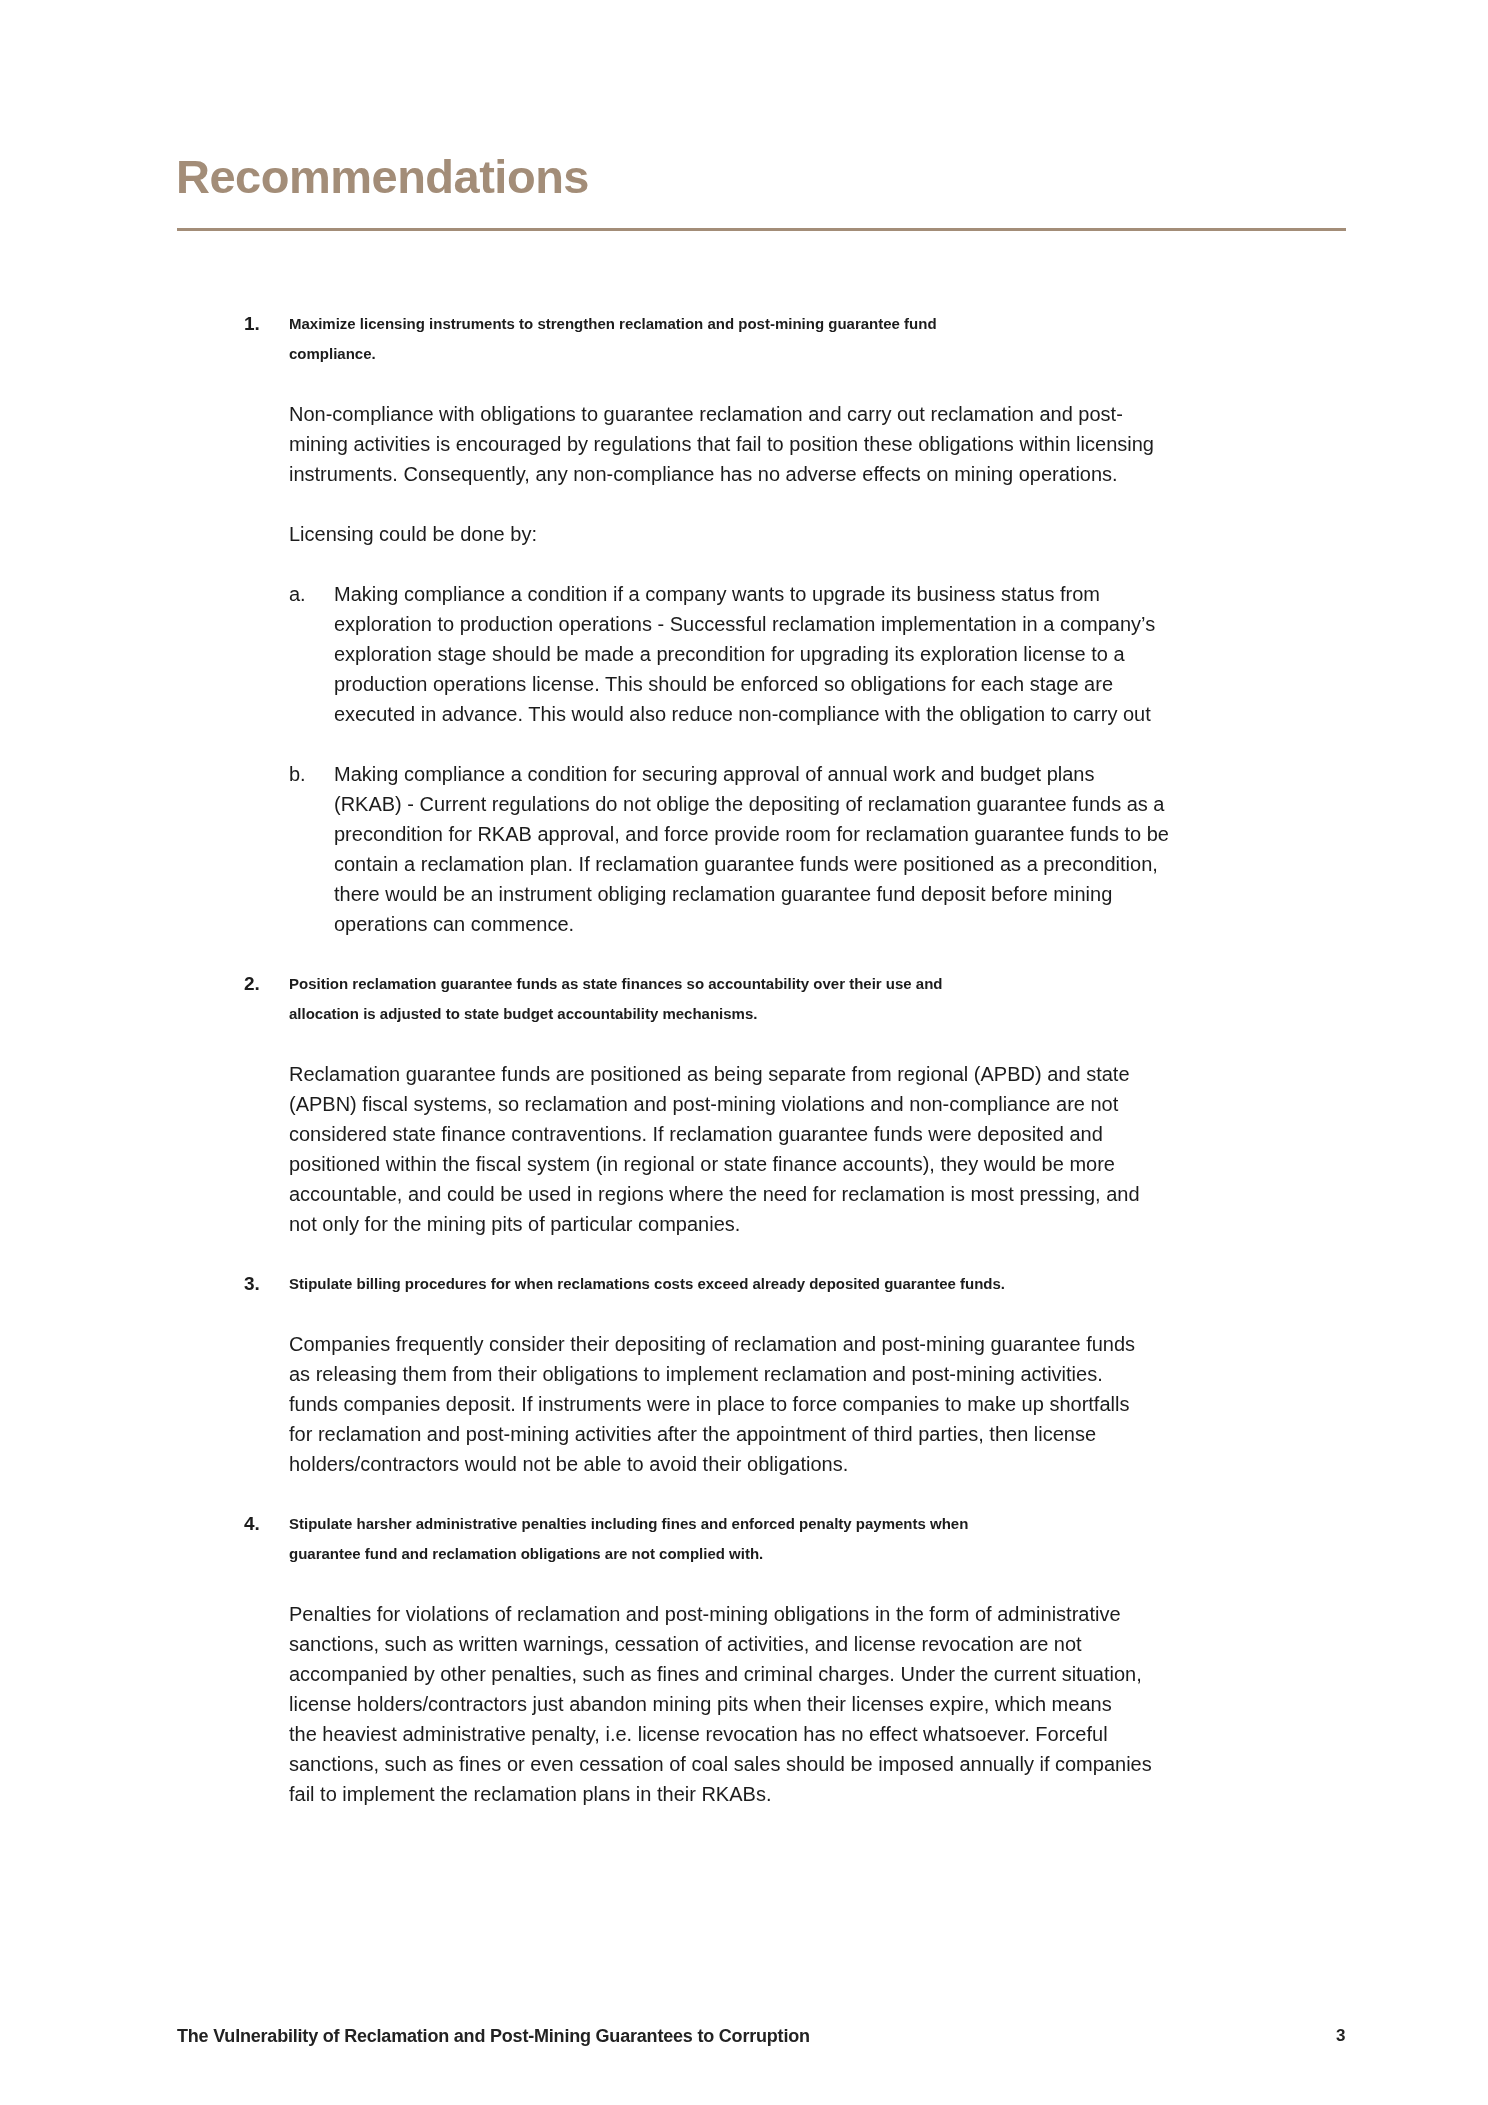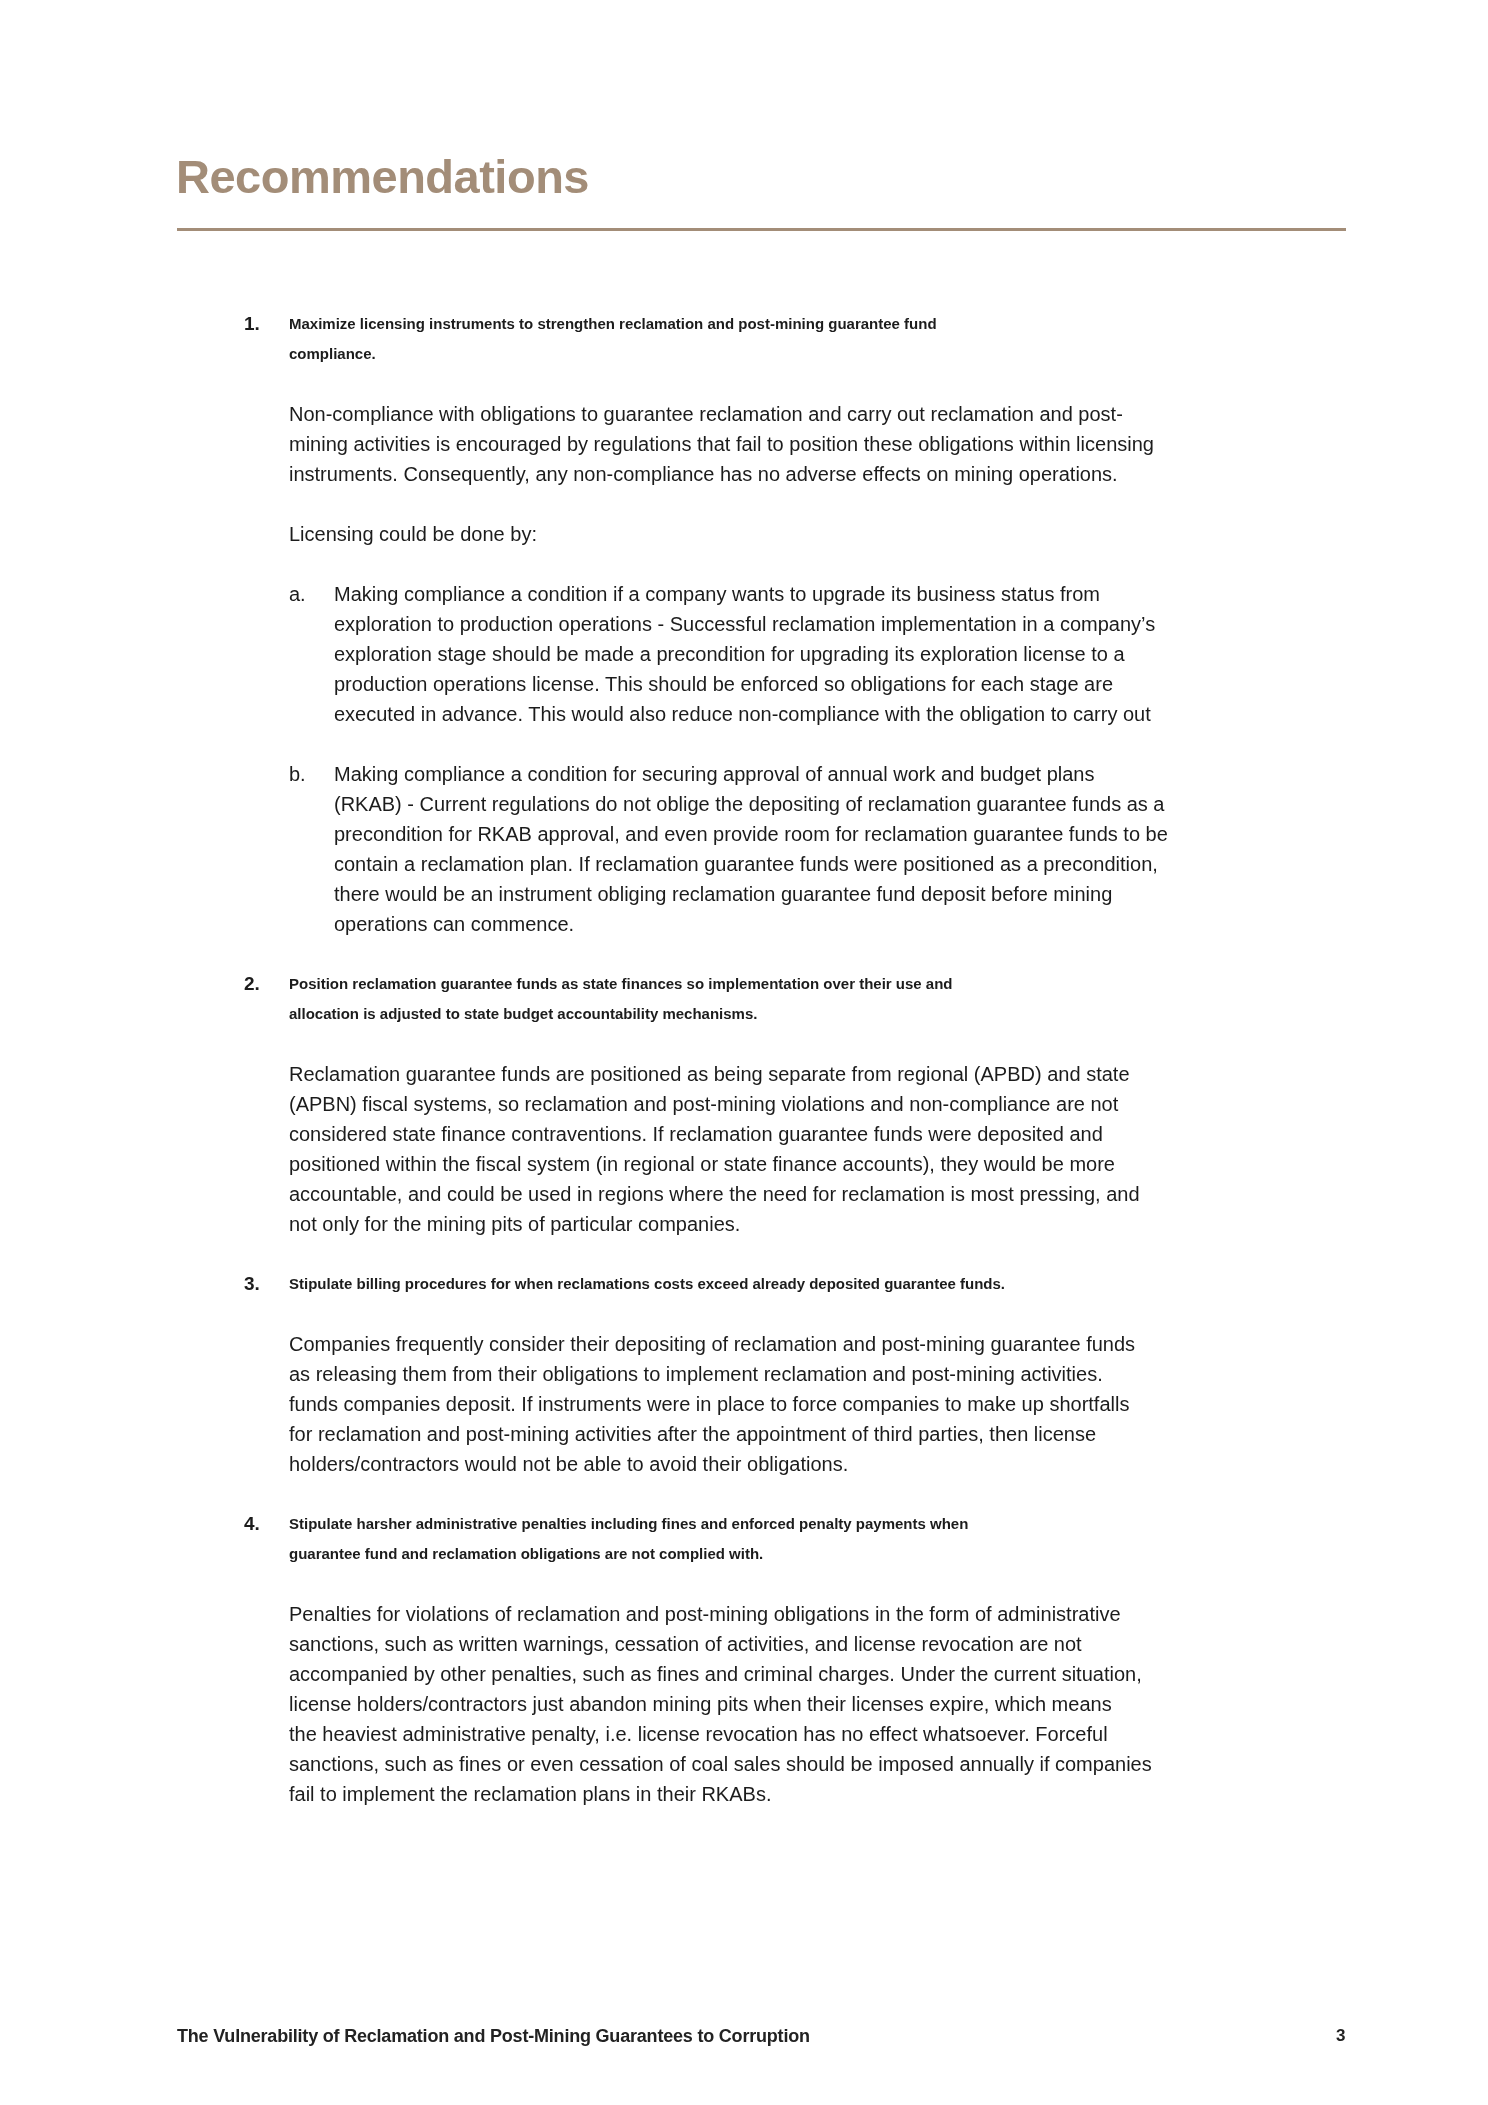--- a/index.html
+++ b/index.html
@@ -69,35 +69,35 @@
     </div>
     <div class="blank"></div>
     <div class="line">
       <span class="sub-label">b.</span>
       <span class="lvl2">Making compliance a condition for securing approval of annual work and budget plans</span>
     </div>
     <div class="line">
       <span class="lvl2">(RKAB) - Current regulations do not oblige the depositing of reclamation guarantee funds as a</span>
     </div>
     <div class="line">
-      <span class="lvl2">precondition for RKAB approval, and even provide room for reclamation guarantee funds to be</span>
+      <span class="lvl2">precondition for RKAB approval, and force provide room for reclamation guarantee funds to be</span>
     </div>
     <div class="line">
       <span class="lvl2">contain a reclamation plan. If reclamation guarantee funds were positioned as a precondition,</span>
     </div>
     <div class="line">
       <span class="lvl2">there would be an instrument obliging reclamation guarantee fund deposit before mining</span>
     </div>
     <div class="line">
       <span class="lvl2">operations can commence.</span>
     </div>
     <div class="blank"></div>
     <div class="line">
       <span class="num">2.</span>
-      <span class="lvl1 bold">Position reclamation guarantee funds as state finances so implementation over their use and</span>
+      <span class="lvl1 bold">Position reclamation guarantee funds as state finances so accountability over their use and</span>
     </div>
     <div class="line">
       <span class="lvl1 bold">allocation is adjusted to state budget accountability mechanisms.</span>
     </div>
     <div class="blank"></div>
     <div class="line">
       <span class="lvl1">Reclamation guarantee funds are positioned as being separate from regional (APBD) and state</span>
     </div>
     <div class="line">
       <span class="lvl1">(APBN) fiscal systems, so reclamation and post-mining violations and non-compliance are not</span>

